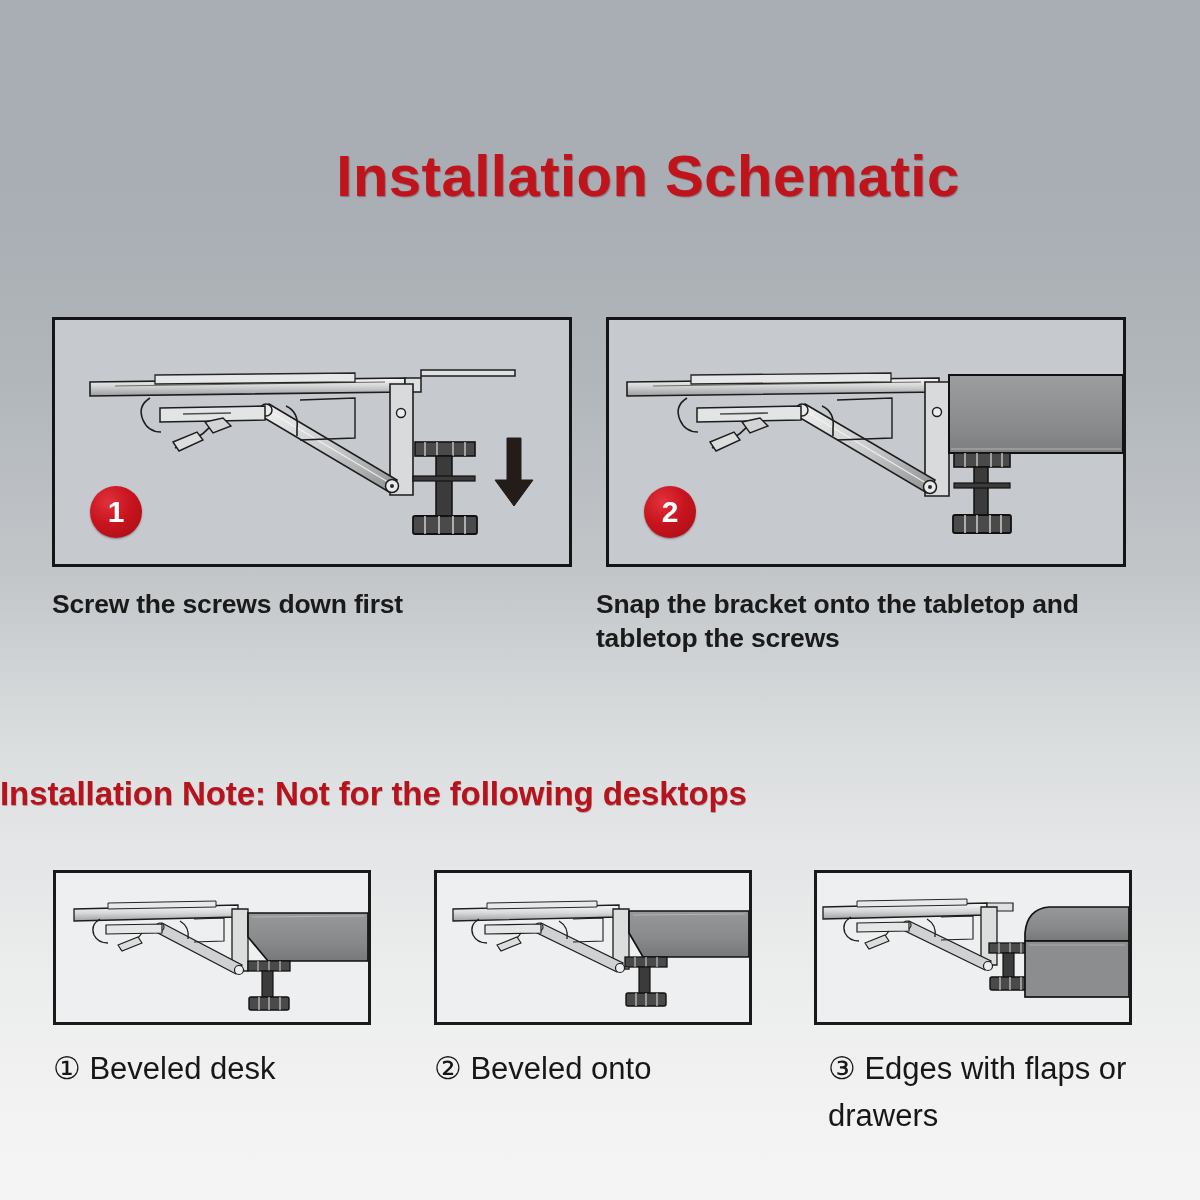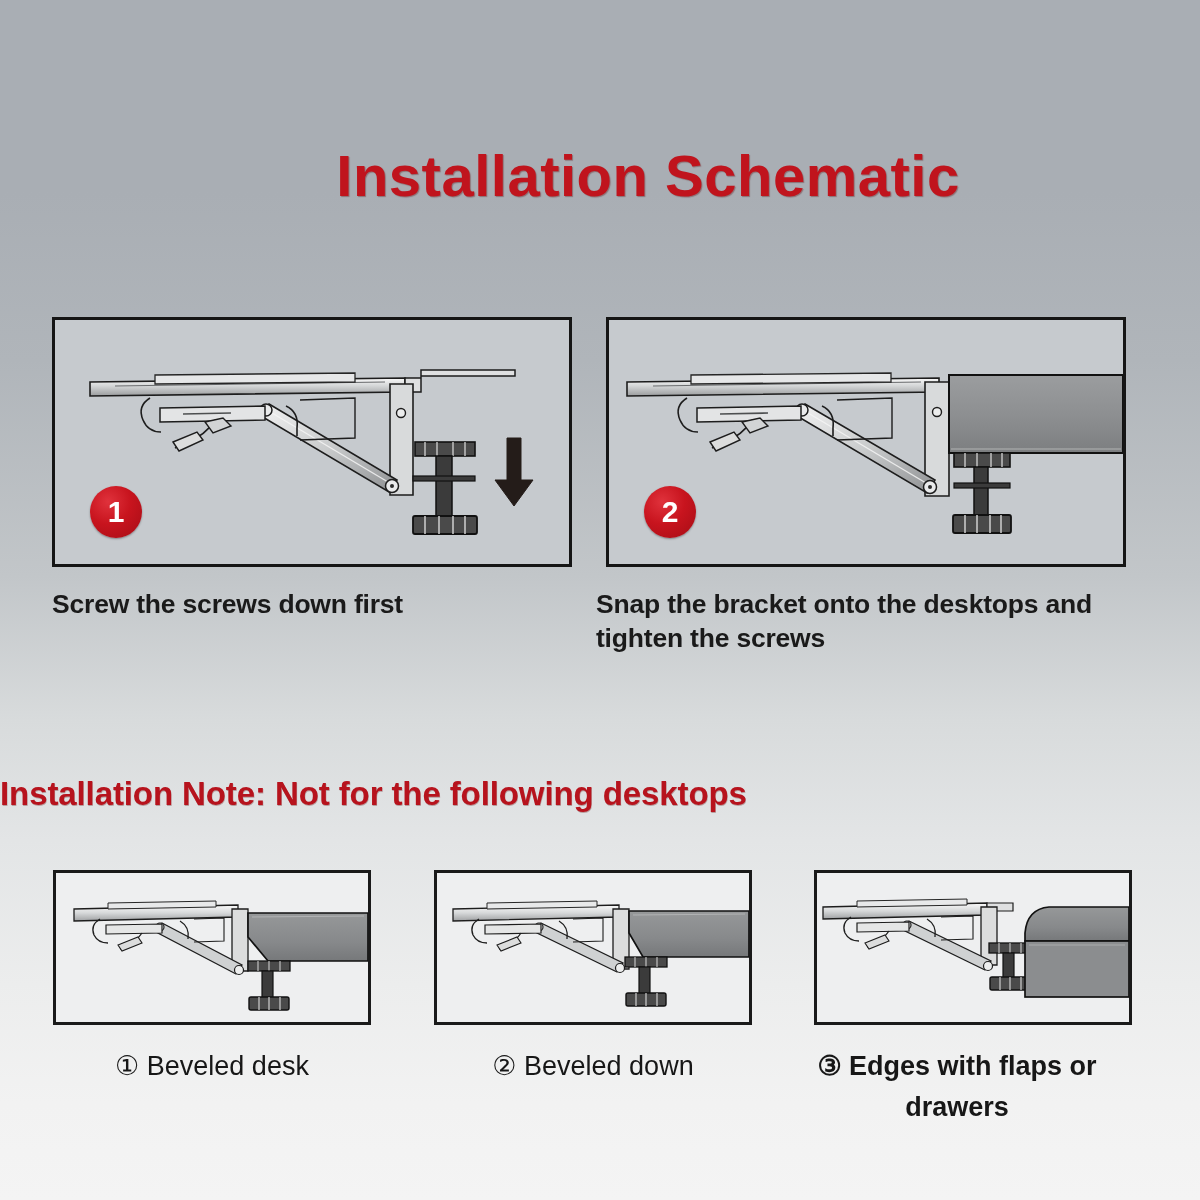--- a/index.html
+++ b/index.html
@@ -111,30 +111,29 @@
     width: 318px;
     height: 155px;
   }
   #bad-panel-1 { left: 53px; }
   #bad-panel-2 { left: 434px; }
   #bad-panel-3 { left: 814px; }
 
   .bad-caption {
     position: absolute;
     top: 1046px;
-    font-size: 27px;
+    font-size: 31px;
     color: #171717;
     font-weight: normal;
-    text-align: center;
     line-height: 1.5;
     font-family: "Liberation Sans", sans-serif;
   }
   #bad-caption-1 { left: 53px;  width: 318px; }
   #bad-caption-2 { left: 434px; width: 318px; }
-  #bad-caption-3 { left: 798px; width: 318px; font-weight: bold; }
+  #bad-caption-3 { left: 828px; width: 318px; }
 
   svg { display: block; }
 </style>
 </head>
 <body>
 
 <div id="page">
 
   <div id="title" style="top: 142px;">Installation Schematic</div>
 
@@ -250,21 +249,21 @@
         <path d="M356 133 L356 147 M368 133 L368 147 M382 133 L382 147 M393 133 L393 147" stroke="#cacaca" stroke-width="1.4"></path>
         <rect x="365" y="147" width="14" height="50" fill="#3b3b3b" stroke="#111" stroke-width="1.5"></rect>
         <rect x="345" y="163" width="56" height="5" fill="#3b3b3b" stroke="#111" stroke-width="1.2"></rect>
         <rect x="344" y="195" width="58" height="18" rx="2" fill="#4a4a4a" stroke="#111" stroke-width="1.8"></rect>
         <path d="M356 195 L356 213 M368 195 L368 213 M381 195 L381 213 M392 195 L392 213" stroke="#cfcfcf" stroke-width="1.5"></path>
       </g>
     </svg>
     <div class="badge">2</div>
   </div>
 
-  <div class="step-caption" id="caption-2">Snap the bracket onto the desktops and tighten the screws</div>
+  <div class="step-caption" id="caption-2">Snap the bracket onto the tabletop and tabletop the screws</div>
 
   <div id="note-heading">Installation Note: Not for the following desktops</div>
 
   <div class="bad-panel" id="bad-panel-1">
     <svg width="312" height="149" viewBox="0 0 312 149">
       <defs>
         <linearGradient id="slabG2" x1="0" y1="0" x2="0" y2="1">
           <stop offset="0%" stop-color="#969899"></stop>
           <stop offset="60%" stop-color="#87898b"></stop>
           <stop offset="100%" stop-color="#76787a"></stop>
@@ -341,21 +340,21 @@
       </g>
       <g>
         <rect x="188" y="84" width="42" height="10" fill="#4a4a4a" stroke="#111" stroke-width="1.3"></rect>
         <path d="M198 84 L198 94 M209 84 L209 94 M220 84 L220 94" stroke="#cccccc" stroke-width="1.1"></path>
         <rect x="202" y="94" width="11" height="28" fill="#3b3b3b" stroke="#111" stroke-width="1.2"></rect>
         <rect x="189" y="120" width="40" height="13" rx="2" fill="#4a4a4a" stroke="#111" stroke-width="1.4"></rect>
         <path d="M199 120 L199 133 M209 120 L209 133 M220 120 L220 133" stroke="#cfcfcf" stroke-width="1.2"></path>
       </g>
     </svg>
   </div>
-  <div class="bad-caption" id="bad-caption-2">② Beveled down</div>
+  <div class="bad-caption" id="bad-caption-2">② Beveled onto</div>
 
   <div class="bad-panel" id="bad-panel-3">
     <svg width="312" height="149" viewBox="0 0 312 149">
       <g>
         <path d="M6 34 L170 30 L170 42 L6 46 Z" fill="url(#metalTop2)" stroke="#1d1d1d" stroke-width="1.3"></path>
         <path d="M40 28 L150 26 L150 32 L40 34 Z" fill="#e8e9ea" stroke="#262626" stroke-width="1"></path>
         <path d="M170 30 L196 30 L196 38 L170 38 Z" fill="#dfe0e1" stroke="#1d1d1d" stroke-width="1.2"></path>
       </g>
       <g>
         <path d="M164 34 L180 34 L180 92 L164 92 Z" fill="#dcdddd" stroke="#1d1d1d" stroke-width="1.3"></path>

